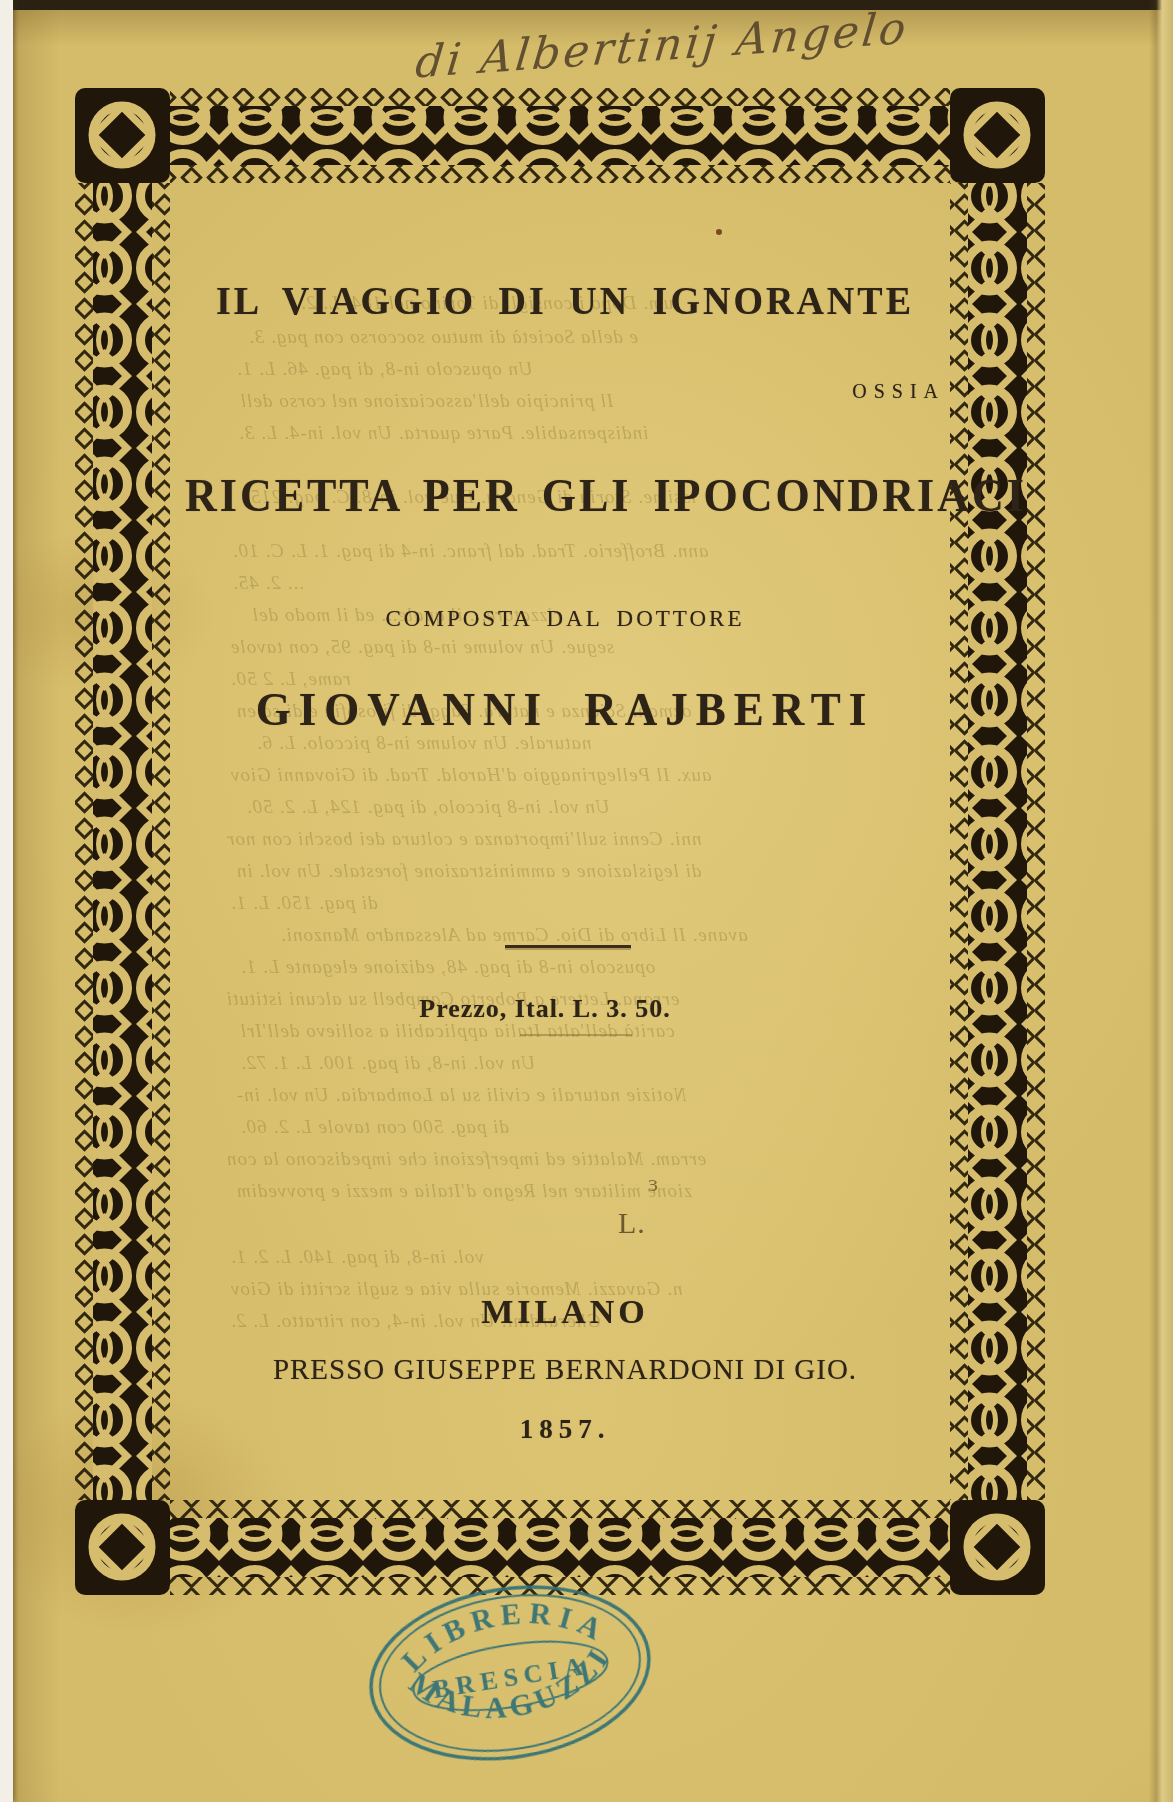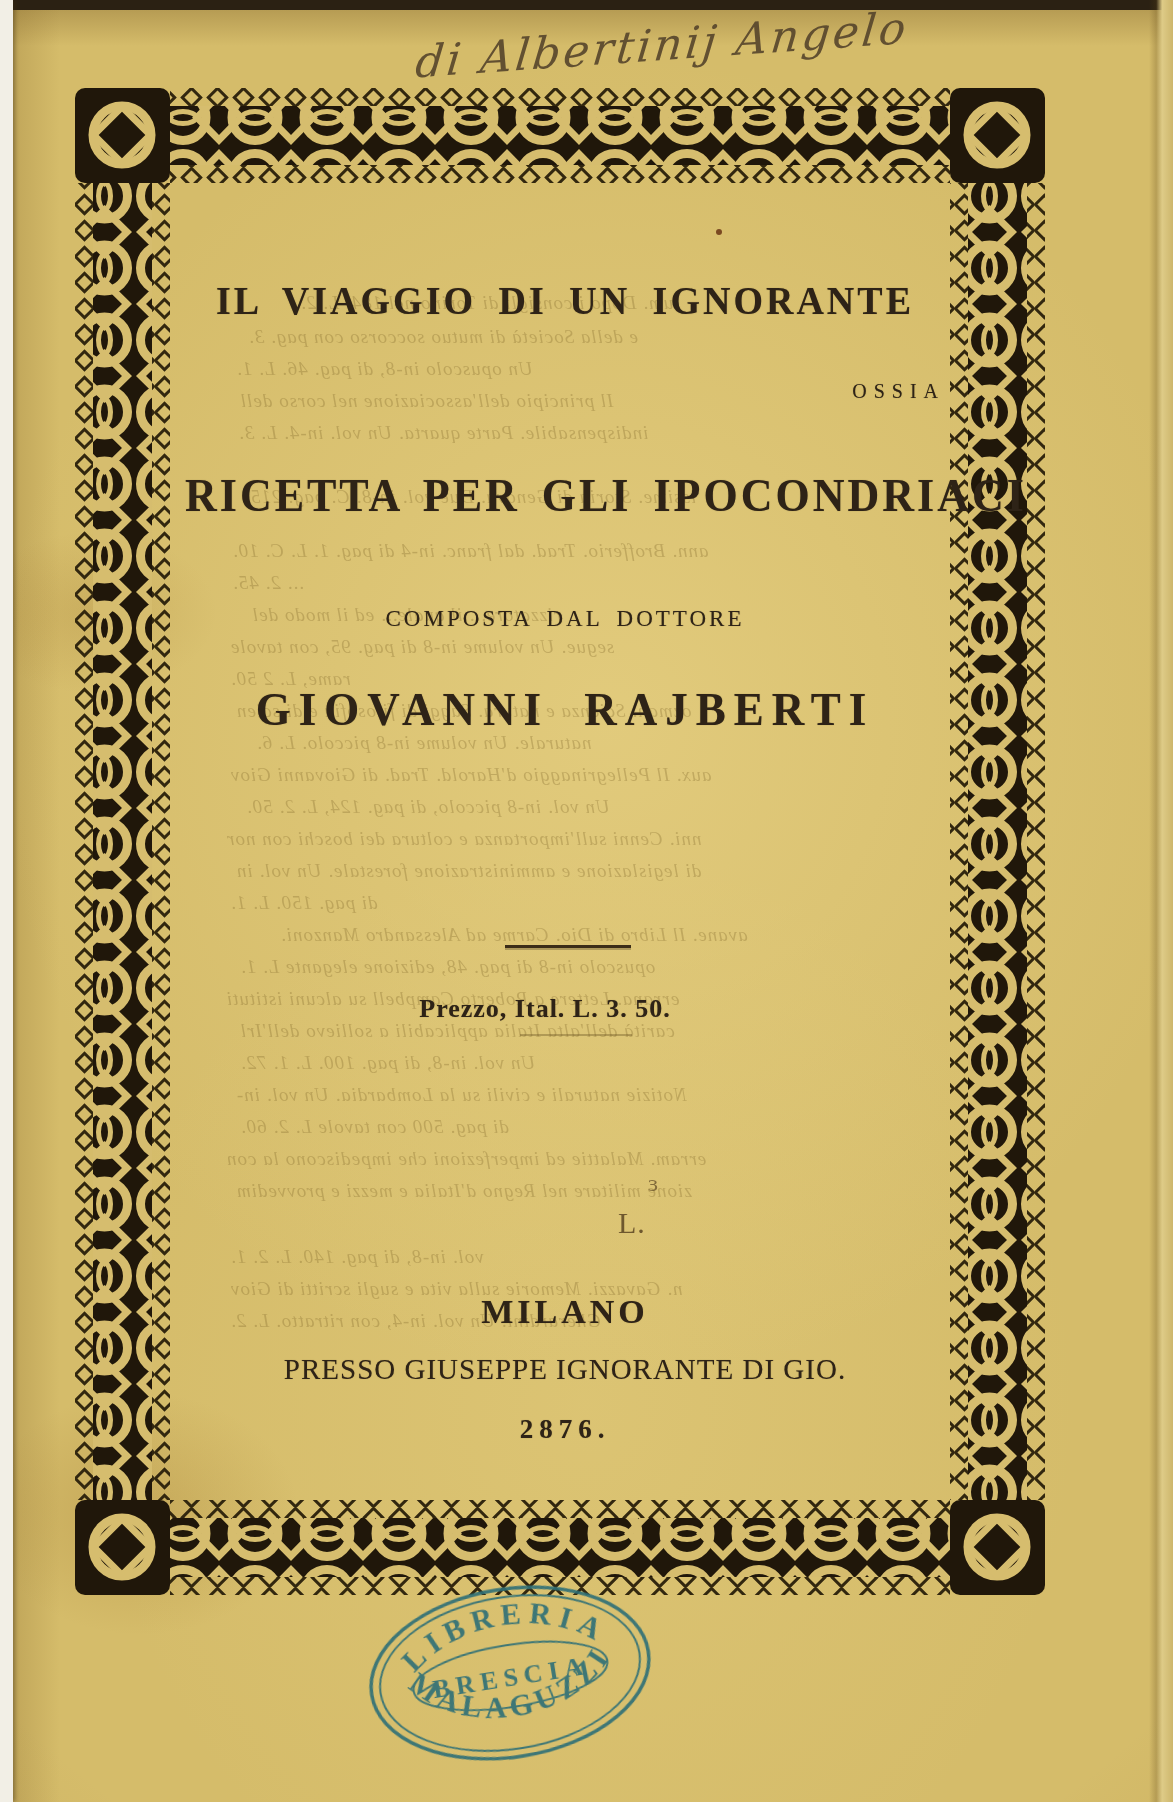--- a/index.html
+++ b/index.html
@@ -156,22 +156,22 @@
     <div class="line ossia">OSSIA</div>
     <div class="line subtitle">RICETTA PER GLI IPOCONDRIACI</div>
     <div class="line byline">COMPOSTA DAL DOTTORE</div>
     <div class="line author">GIOVANNI RAJBERTI</div>
 
     <div class="rule1"></div>
     <div class="line price">Prezzo, Ital. L. 3. 50.</div>
     <div class="rule2"></div>
 
     <div class="line city">MILANO</div>
-    <div class="line publisher">PRESSO GIUSEPPE IGNORANTE DI GIO.</div>
-    <div class="line year">2876.</div>
+    <div class="line publisher">PRESSO GIUSEPPE BERNARDONI DI GIO.</div>
+    <div class="line year">1857.</div>
 
     <div class="ink-dot"></div>
   </div>
 
   <svg class="stamp-svg" width="300" height="200" viewBox="0 0 300 200">
     <defs>
       <filter id="stampBlur">
           <feGaussianBlur stdDeviation="0.55"></feGaussianBlur>
         </filter>
       <path id="arcTop" d="M 34 122 A 118 86 0 0 1 266 122" fill="none"></path>

